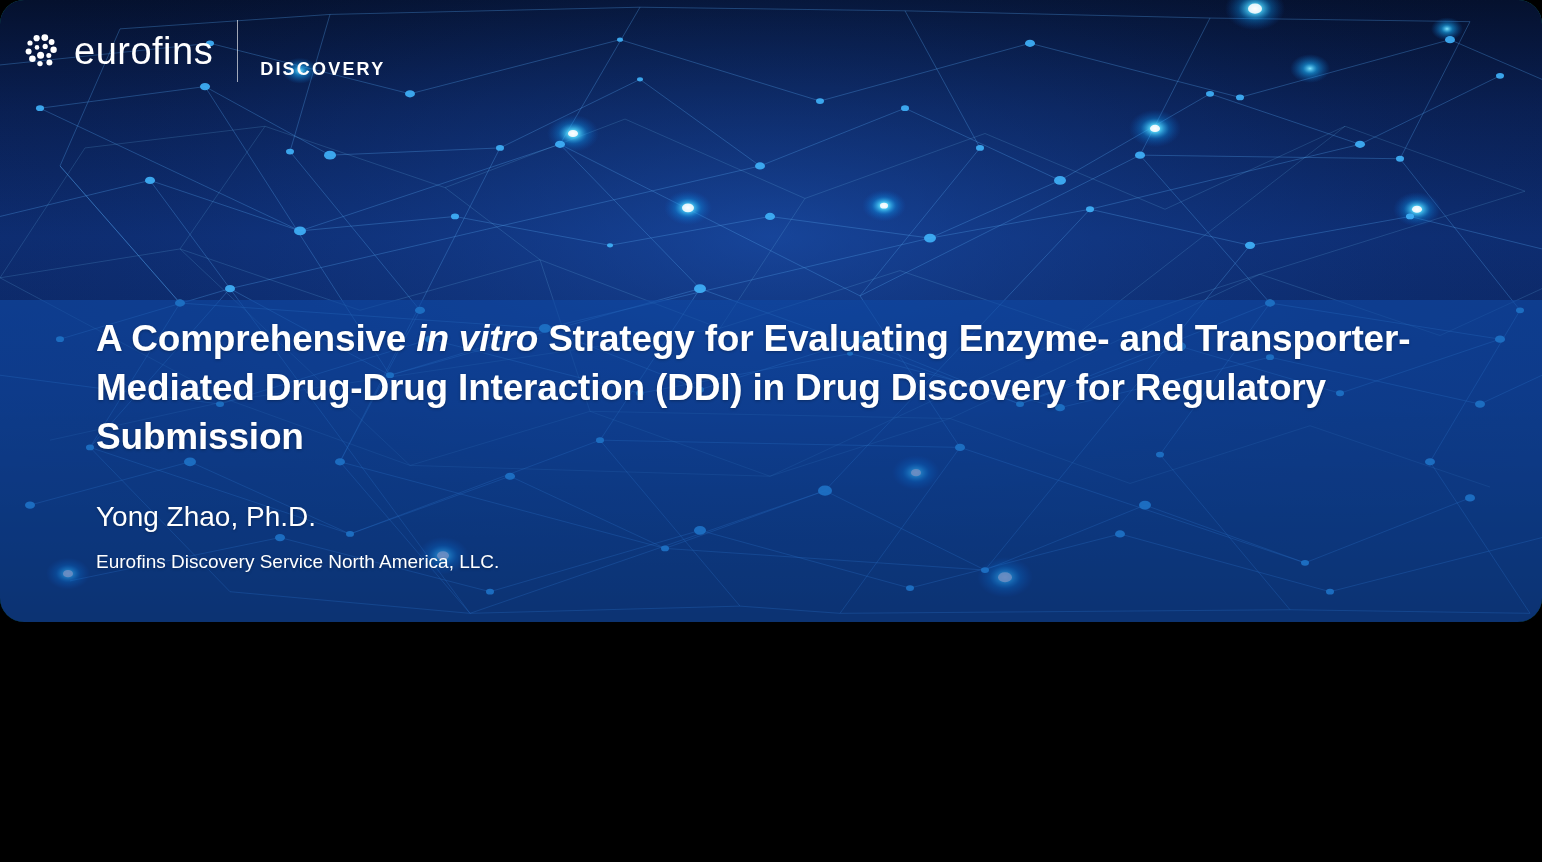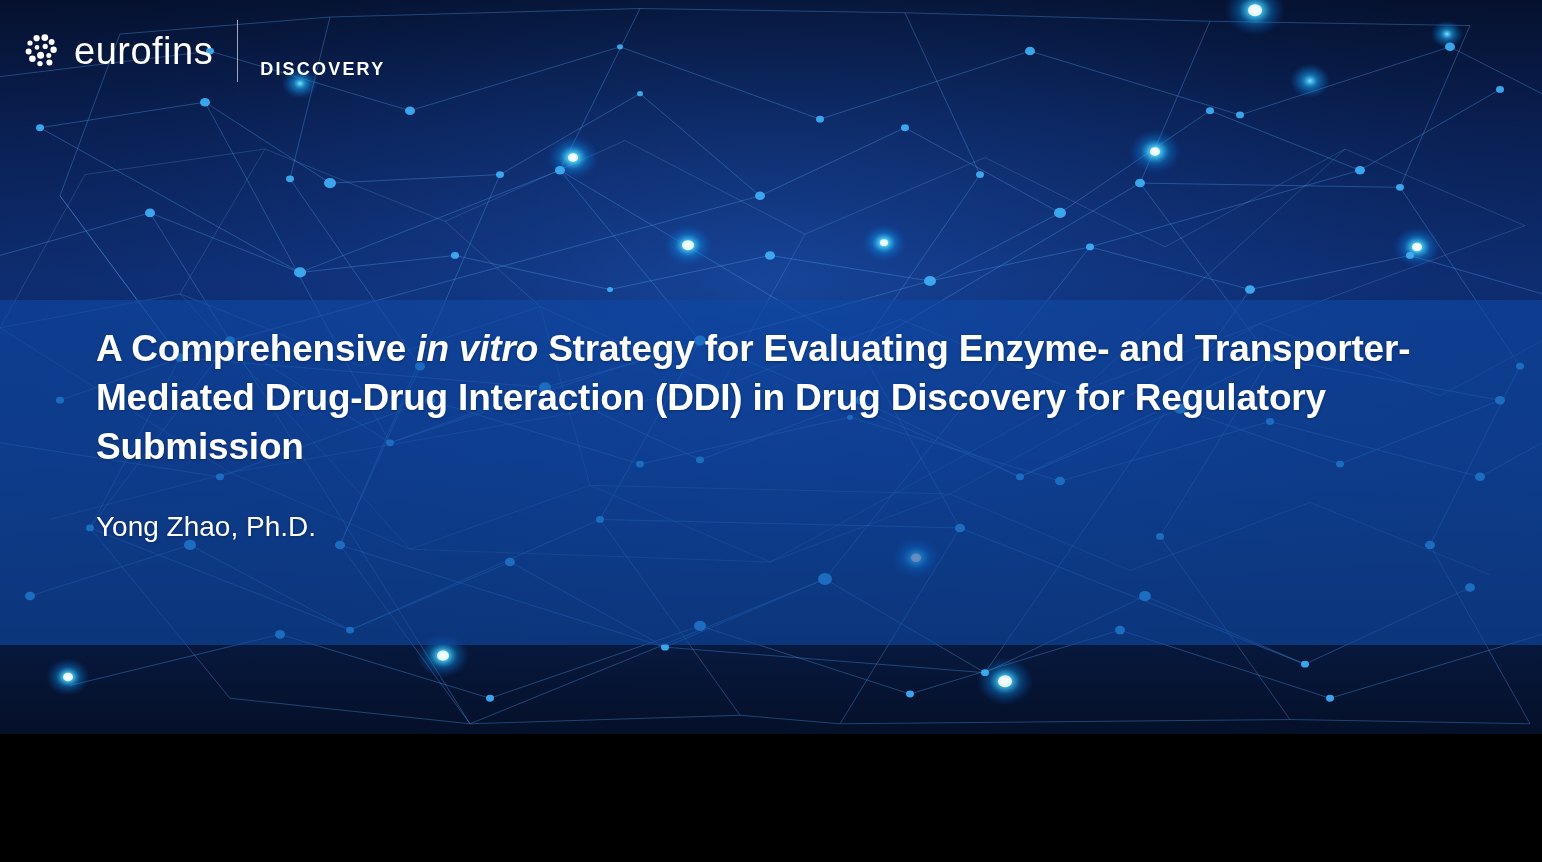--- a/index.html
+++ b/index.html
@@ -3,24 +3,25 @@
 <meta charset="utf-8">
 <style>
   html, body {
     margin: 0;
     padding: 0;
     background: #000;
   }
   #slide {
     position: relative;
     width: 1542px;
-    height: 734px;
+    height: 622px;
     overflow: hidden;
     font-family: "Liberation Sans", sans-serif;
     background: #0f766e;
+    border-radius: 24px;
   }
 
   
   #bg-art {
     position: absolute;
     inset: 0;
     width: 100%;
     height: 100%;
     display: block;
   }
@@ -75,21 +76,21 @@
     line-height: 1;
     white-space: nowrap;
     align-self: flex-end;
     padding-bottom: 8px;
   }
 
   
   #text-block {
     position: absolute;
     left: 96px;
-    top: 325px;
+    top: 315px;
     width: 1340px;
   }
   #slide-title {
     color: #ffffff;
     font-size: 37px;
     font-weight: 700;
     line-height: 1.32;
     letter-spacing: -0.2px;
     margin: 0;
     text-shadow: 0 1px 3px rgba(0,0,0,0.30);
@@ -322,15 +323,16 @@
     </svg>
     <span id="logo-wordmark">eurofins</span>
     <span id="logo-divider"></span>
     <span id="logo-subbrand">DISCOVERY</span>
   </div>
 
   <div id="text-block">
     <h1 id="slide-title"><span>A Comprehensive </span><span class="it">in vitro</span><span> Strategy for Evaluating Enzyme- and Transporter-Mediated Drug-Drug Interaction (DDI) in Drug Discovery for Regulatory Submission</span></h1>
 
     <p id="author-name">Yong Zhao, Ph.D.</p>
+    <p id="affiliation-org">Eurofins Discovery Service North America, LLC.</p>
   </div>
 
 </div>
 
 </body></html>

